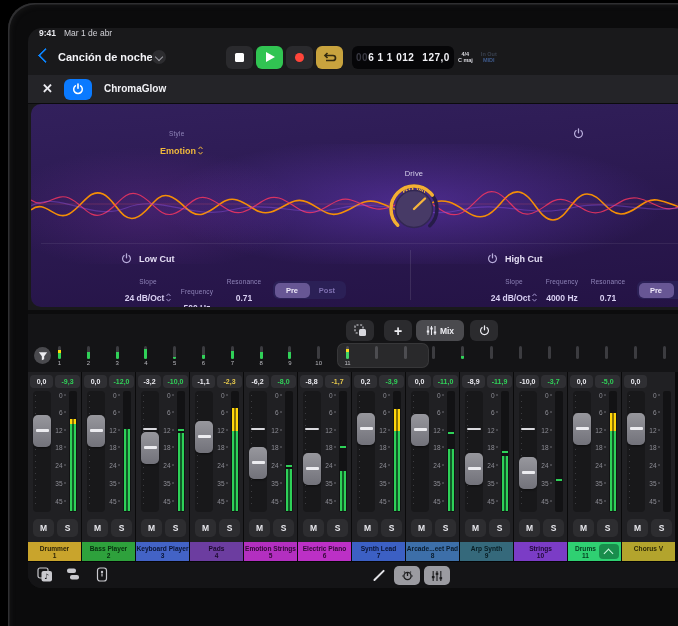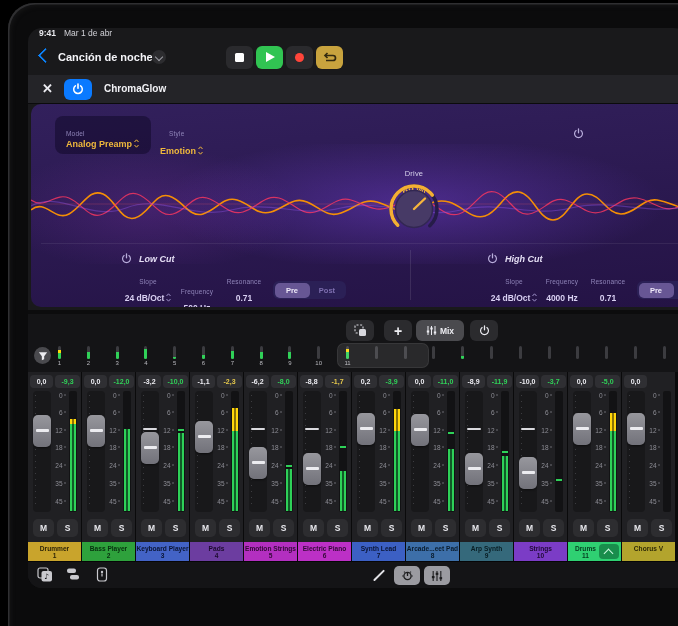--- a/index.html
+++ b/index.html
@@ -60,21 +60,21 @@
             background:radial-gradient(ellipse 55% 80% at 58% 50%,rgba(125,70,230,.40),rgba(125,70,230,0) 70%),
                        radial-gradient(ellipse 30% 70% at 18% 55%,rgba(150,60,200,.22),rgba(150,60,200,0) 75%);}
   .modelbox{position:absolute;left:24px;top:12px;width:96px;height:38px;border-radius:8px;background:rgba(10,5,30,.45);}
   .plabel{font-size:6.5px;color:#8F84B8;letter-spacing:.2px;}
   .pyellow{font-size:9px;font-weight:bold;color:#EFB83C;}
   .udchev{display:inline-block;vertical-align:-1px;margin-left:2px;}
   .drivewrap{position:absolute;left:352px;top:58px;width:62px;text-align:center;}
   .kn{position:absolute;left:354px;top:80px;}
   .cutline-h{position:absolute;left:10px;top:139px;width:640px;height:1px;background:rgba(255,255,255,.07);}
   .cutline-v{position:absolute;top:146px;width:1px;height:50px;background:rgba(255,255,255,.10);}
-  .cuttitle{font-size:9px;font-weight:bold;color:#E4DEF4;font-style:italic;}
+  .cuttitle{font-size:9px;font-weight:bold;color:#E4DEF4;}
   .cutcol{position:absolute;text-align:center;}
   .cutcol .plabel{display:block;margin-bottom:2px;}
   .cutval{font-size:8.5px;color:#D9D0F2;font-weight:bold;}
   .prepost{position:absolute;display:flex;background:#2B2056;border-radius:6px;padding:1.5px;height:18px;box-sizing:border-box;}
   .ppbtn{min-width:27px;padding:0 4px;border-radius:5px;font-size:7.5px;font-weight:bold;color:#7E6FB0;
          display:flex;align-items:center;justify-content:center;}
   .ppbtn.on{background:#675694;color:#F0EBFA;}
   .pwr-ico{color:#B9AEDC;}
 
   
@@ -169,20 +169,34 @@
       <div class="tbtn" style="left:258px">
           <span class="rec"></span>
         </div>
       <div class="tbtn loop" style="left:288px">
         <svg width="15" height="13" viewBox="0 0 15 13">
           <path d="M3.5 4.5 H11 a2.5 2.5 0 0 1 0 5 H4" fill="none" stroke="#332A10" stroke-width="1.7"></path>
           <path d="M5.5 2 L3 4.5 L5.5 7" fill="none" stroke="#332A10" stroke-width="1.7"></path>
         </svg>
       </div>
 
+      <div class="lcd">
+        <span class="cell pos"><span class="dim">00</span><span>6 1 1 012</span></span>
+        <span class="sep"></span>
+        <span class="cell pos">127,0</span>
+        <span class="sep"></span>
+        <span class="cell stack" style="color:#D8D8DE">
+          <span>4/4</span>
+          <span>C maj</span>
+        </span>
+        <span class="cell stack">
+          <span class="io">In Out</span>
+          <span class="midi">MIDI</span>
+        </span>
+      </div>
 
     </div>
 
     <div class="plughdr">
       <span class="xclose">✕</span>
       <span class="pwrbtn">
         <svg width="12" height="12" viewBox="0 0 12 12">
           <path d="M6 1v4.2" stroke="#fff" stroke-width="1.6" stroke-linecap="round"></path>
           <path d="M3.4 2.8a4.3 4.3 0 1 0 5.2 0" fill="none" stroke="#fff" stroke-width="1.5" stroke-linecap="round"></path>
         </svg>
@@ -193,26 +207,20 @@
     <div class="plugbody">
       <div class="plugglow"></div>
 
       <svg class="abs" style="left:0;top:64px" width="657" height="72" viewBox="0 0 657 72">
         <path d="M0 36 H657" stroke="#FF5C5C" stroke-width="0.8" opacity="0.28"></path>
         <path d="M0 42 C14 30 24 54 38 46 C52 38 58 20 72 26 C84 31 90 54 104 50 C118 46 124 24 138 28 C152 32 158 50 172 46 C186 42 192 28 206 32 C220 36 226 48 240 44 C254 40 262 28 276 34 C290 40 296 50 310 45 C324 40 332 30 346 34 C360 38 368 46 382 42 C396 38 404 30 418 34 C432 38 440 52 454 48 C468 44 474 22 488 24 C502 26 508 52 522 52 C536 52 542 26 556 26 C570 26 576 46 590 46 C604 46 612 30 626 32 C640 34 650 42 657 40" fill="none" stroke="#FF9500" stroke-width="1.6" opacity="0.95"></path>
         <path d="M0 32 C14 42 24 24 38 30 C52 36 58 52 72 46 C86 40 92 22 106 26 C120 30 128 50 142 46 C156 42 162 26 176 30 C190 34 198 48 212 44 C226 40 234 26 248 30 C262 34 270 48 284 44 C298 40 306 28 320 32 C334 36 342 44 356 40 C370 36 378 28 392 32 C406 36 414 50 428 46 C442 42 450 20 464 24 C478 28 484 48 498 46 C512 44 520 28 534 32 C548 36 556 48 570 44 C584 40 592 28 606 30 C620 32 630 44 644 40 C650 38 654 38 657 38" fill="none" stroke="#FF375F" stroke-width="1.2" opacity="0.8"></path>
         <path d="M0 38 C30 22 60 54 95 40 C130 26 160 52 200 42 C240 32 270 50 310 40 C350 30 390 52 430 42 C470 32 500 50 540 40 C580 30 620 48 657 38" fill="none" stroke="#9D5CFF" stroke-width="1.2" opacity="0.35"></path>
       </svg>
 
-      <div class="modelbox">
-        <div class="abs" style="left:11px;top:6px"><span class="plabel">Model</span></div>
-        <div class="abs" style="left:11px;top:17px"><span class="pyellow">Analog Preamp</span><svg class="udchev" width="5" height="9" viewBox="0 0 5 9">
-              <path d="M0.5 3 L2.5 0.8 L4.5 3 M0.5 6 L2.5 8.2 L4.5 6" fill="none" stroke="#EFB83C" stroke-width="1"></path>
-            </svg></div>
-      </div>
       <div class="abs" style="left:129px;top:18px">
         <span class="plabel" style="margin-left:9px">Style</span><br>
         <span class="pyellow">Emotion</span><svg class="udchev" width="5" height="9" viewBox="0 0 5 9">
             <path d="M0.5 3 L2.5 0.8 L4.5 3 M0.5 6 L2.5 8.2 L4.5 6" fill="none" stroke="#EFB83C" stroke-width="1"></path>
           </svg>
       </div>
 
       <svg class="abs pwr-ico" style="left:542px;top:24px" width="11" height="11" viewBox="0 0 12 12">
         <path d="M6 1v4.2" stroke="currentColor" stroke-width="1.4" stroke-linecap="round"></path>
         <path d="M3.4 2.8a4.3 4.3 0 1 0 5.2 0" fill="none" stroke="currentColor" stroke-width="1.3" stroke-linecap="round"></path>

